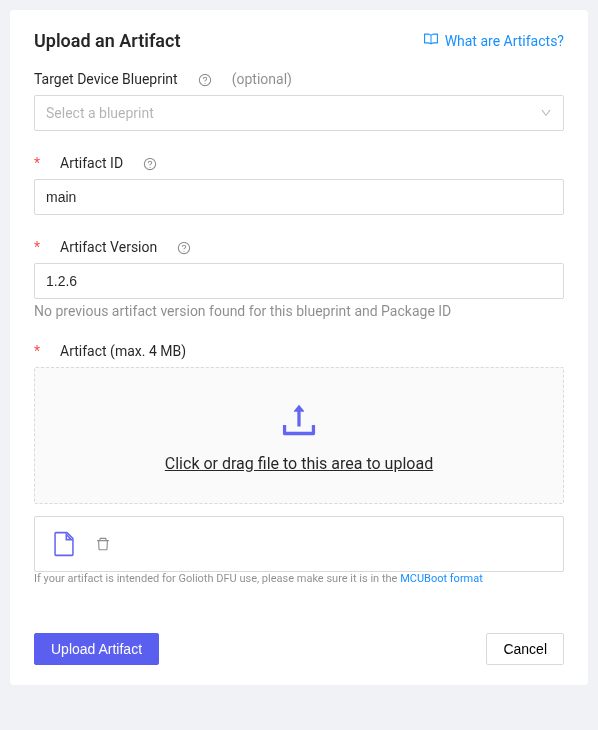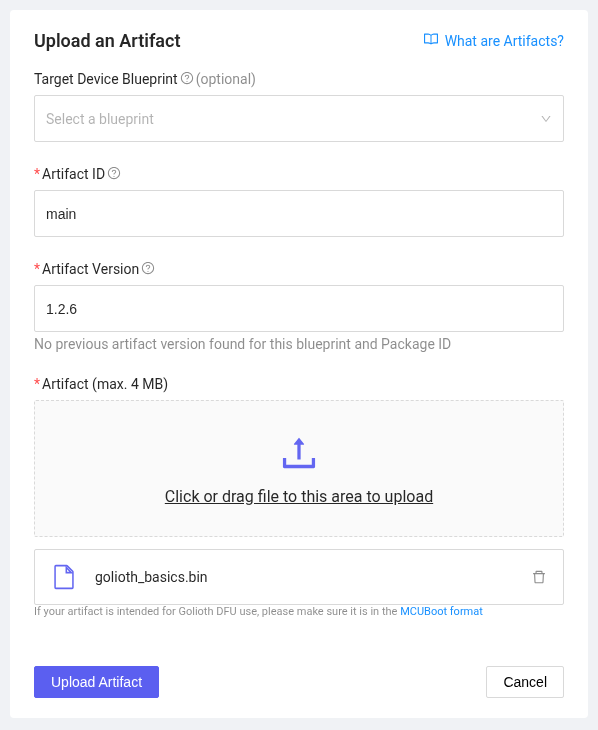--- a/index.html
+++ b/index.html
@@ -32,33 +32,33 @@
     text-decoration: none;
     display: flex;
     align-items: center;
     gap: 6px;
     font-size: 14px;
   }
   .form-item { margin-bottom: 24px; }
   .label {
     margin-bottom: 8px;
     display: flex;
-    align-items: flex-start;
-    gap: 2px;
+    align-items: flex-end;
+    gap: 20px;
     color: rgba(0,0,0,0.85);
   }
   .required { color: #ff4d4f; }
   .optional { color: rgba(0,0,0,0.45); }
   .hint-icon {
     color: rgba(0,0,0,0.45);
     display: inline-flex;
   }
   .input, .select {
     width: 100%;
-    height: 47px;
+    height: 36px;
     padding: 4px 11px;
     border: 1px solid #d9d9d9;
     border-radius: 2px;
     font-size: 14px;
     background: #fff;
     color: rgba(0,0,0,0.85);
   }
   .select {
     display: flex;
     align-items: center;
@@ -200,21 +200,20 @@
           </svg>
       </div>
       <div class="upload-text">Click or drag file to this area to upload</div>
     </div>
     <div class="file-item">
       <span class="file-icon">
         <svg width="26" height="26" viewBox="0 0 1024 1024" fill="none" stroke="currentColor" stroke-width="60">
             <path d="M854.6 288.6L639.4 73.4c-6-6-14.1-9.4-22.6-9.4H192c-17.7 0-32 14.3-32 32v832c0 17.7 14.3 32 32 32h640c17.7 0 32-14.3 32-32V311.3c0-8.5-3.4-16.7-9.4-22.7zM602 140l200 200H602V140z"></path>
           </svg>
       </span>
-      <span class="file-name">golioth_basics.bin</span>
       <span class="delete-icon">
         <svg width="16" height="16" viewBox="0 0 1024 1024" fill="currentColor">
             <path d="M360 184h-8c4.4 0 8-3.6 8-8v8h304v-8c0 4.4 3.6 8 8 8h-8v72h72v-80c0-35.3-28.7-64-64-64H352c-35.3 0-64 28.7-64 64v80h72v-72zm504 72H160c-17.7 0-32 14.3-32 32v32c0 4.4 3.6 8 8 8h60.4l24.7 523c1.6 34.1 29.8 61 63.9 61h454c34.2 0 62.3-26.8 63.9-61l24.7-523H888c4.4 0 8-3.6 8-8v-32c0-17.7-14.3-32-32-32zM731.3 840H292.7l-24.2-512h487l-24.2 512z"></path>
           </svg>
       </span>
     </div>
     <div class="hint-footer">
       <span>If your artifact is intended for Golioth DFU use, please make sure it is in the </span><a href="#">MCUBoot format</a>
     </div>
   </div>

